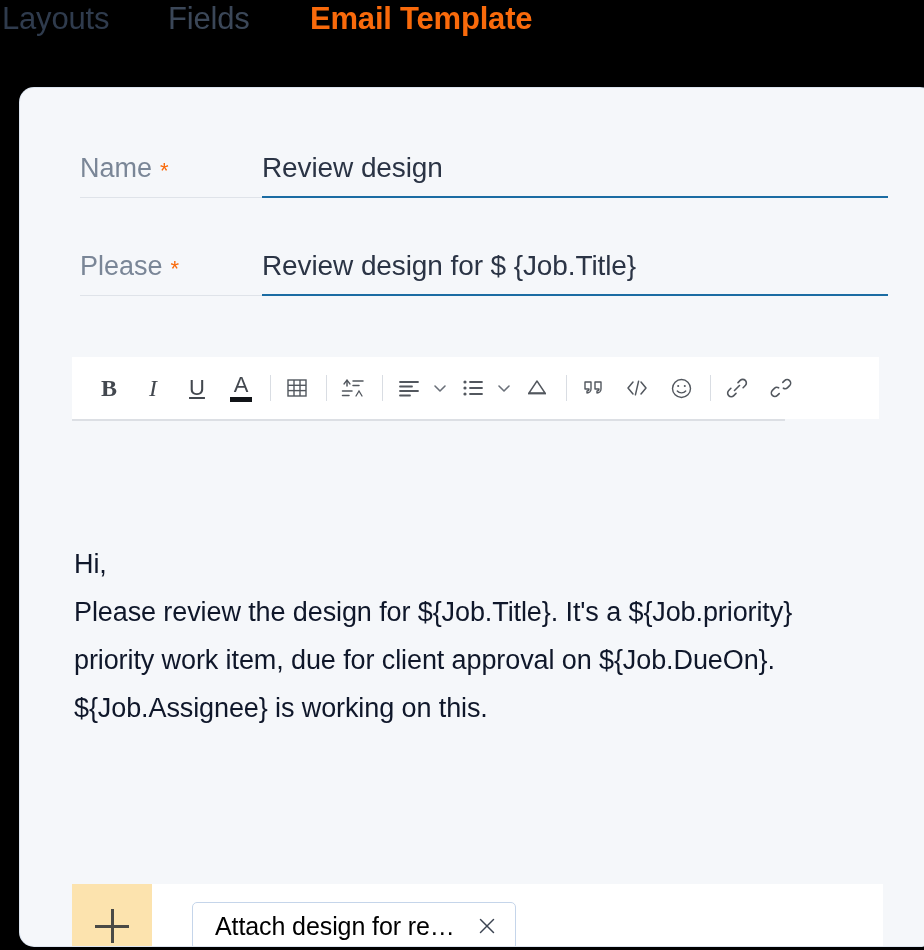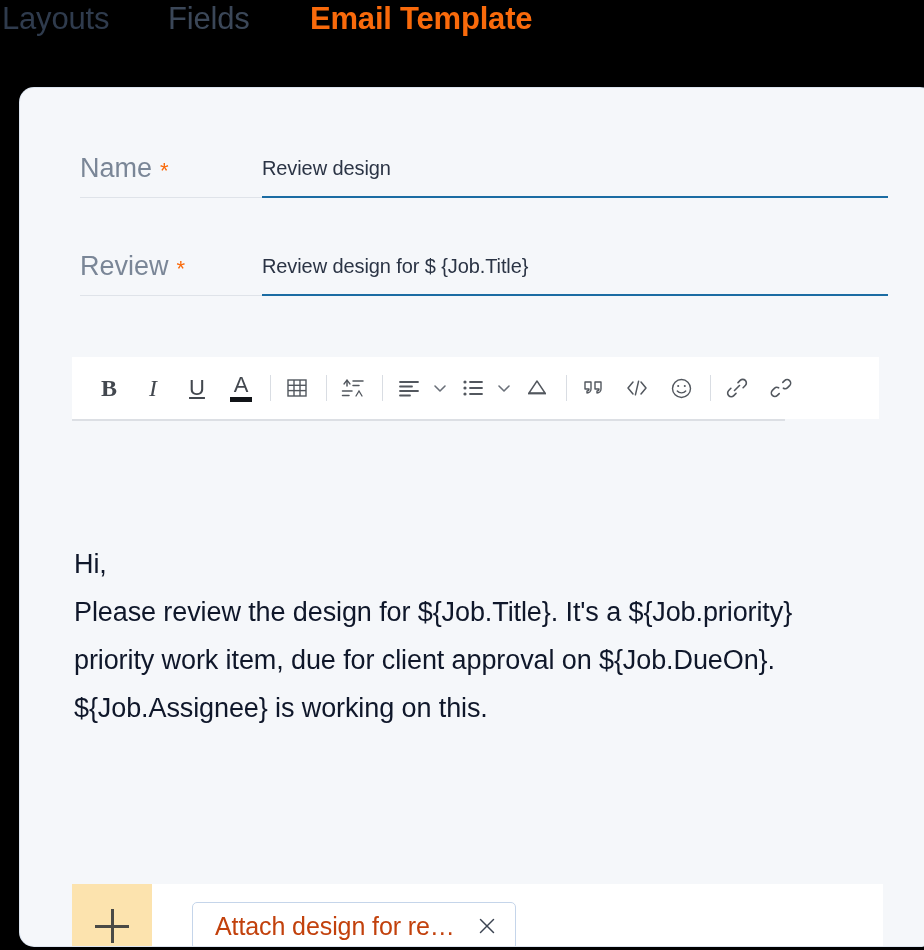--- a/index.html
+++ b/index.html
@@ -97,21 +97,21 @@
   .field-input-wrap {
     flex: 1;
     height: 58px;
     box-sizing: border-box;
     border-bottom: 2px solid #1b6ca3;
     display: flex;
     align-items: center;
     padding-left: 0px;
   }
   .field-input {
-    font-size: 20px;
+    font-size: 28px;
     color: #2b3445;
     white-space: nowrap;
     letter-spacing: -0.1px;
   }
 
   
   .toolbar {
     position: absolute;
     left: 52px;
     top: 269px;
@@ -233,21 +233,21 @@
     border: 1px solid #c5d5ea;
     border-radius: 5px;
     background: #ffffff;
     display: flex;
     align-items: center;
     padding: 0 16px 0 22px;
     cursor: pointer;
   }
   .chip-text {
     font-size: 25px;
-    color: #c2410c;
+    color: #000000;
     white-space: nowrap;
     letter-spacing: -0.1px;
   }
   .chip-close {
     margin-left: 20px;
     width: 24px;
     height: 24px;
     display: flex;
     align-items: center;
     justify-content: center;
@@ -273,21 +273,21 @@
         <span class="field-label">Name</span>
         <span class="req-star">*</span>
       </div>
       <div class="field-input-wrap">
         <span class="field-input">Review design</span>
       </div>
     </div>
 
     <div class="field-row row-subject">
       <div class="field-label-wrap">
-        <span class="field-label">Review</span>
+        <span class="field-label">Please</span>
         <span class="req-star">*</span>
       </div>
       <div class="field-input-wrap">
         <span class="field-input">Review design for $ {Job.Title}</span>
       </div>
     </div>
 
     <div class="toolbar">
 
       <div class="tb-btn">

